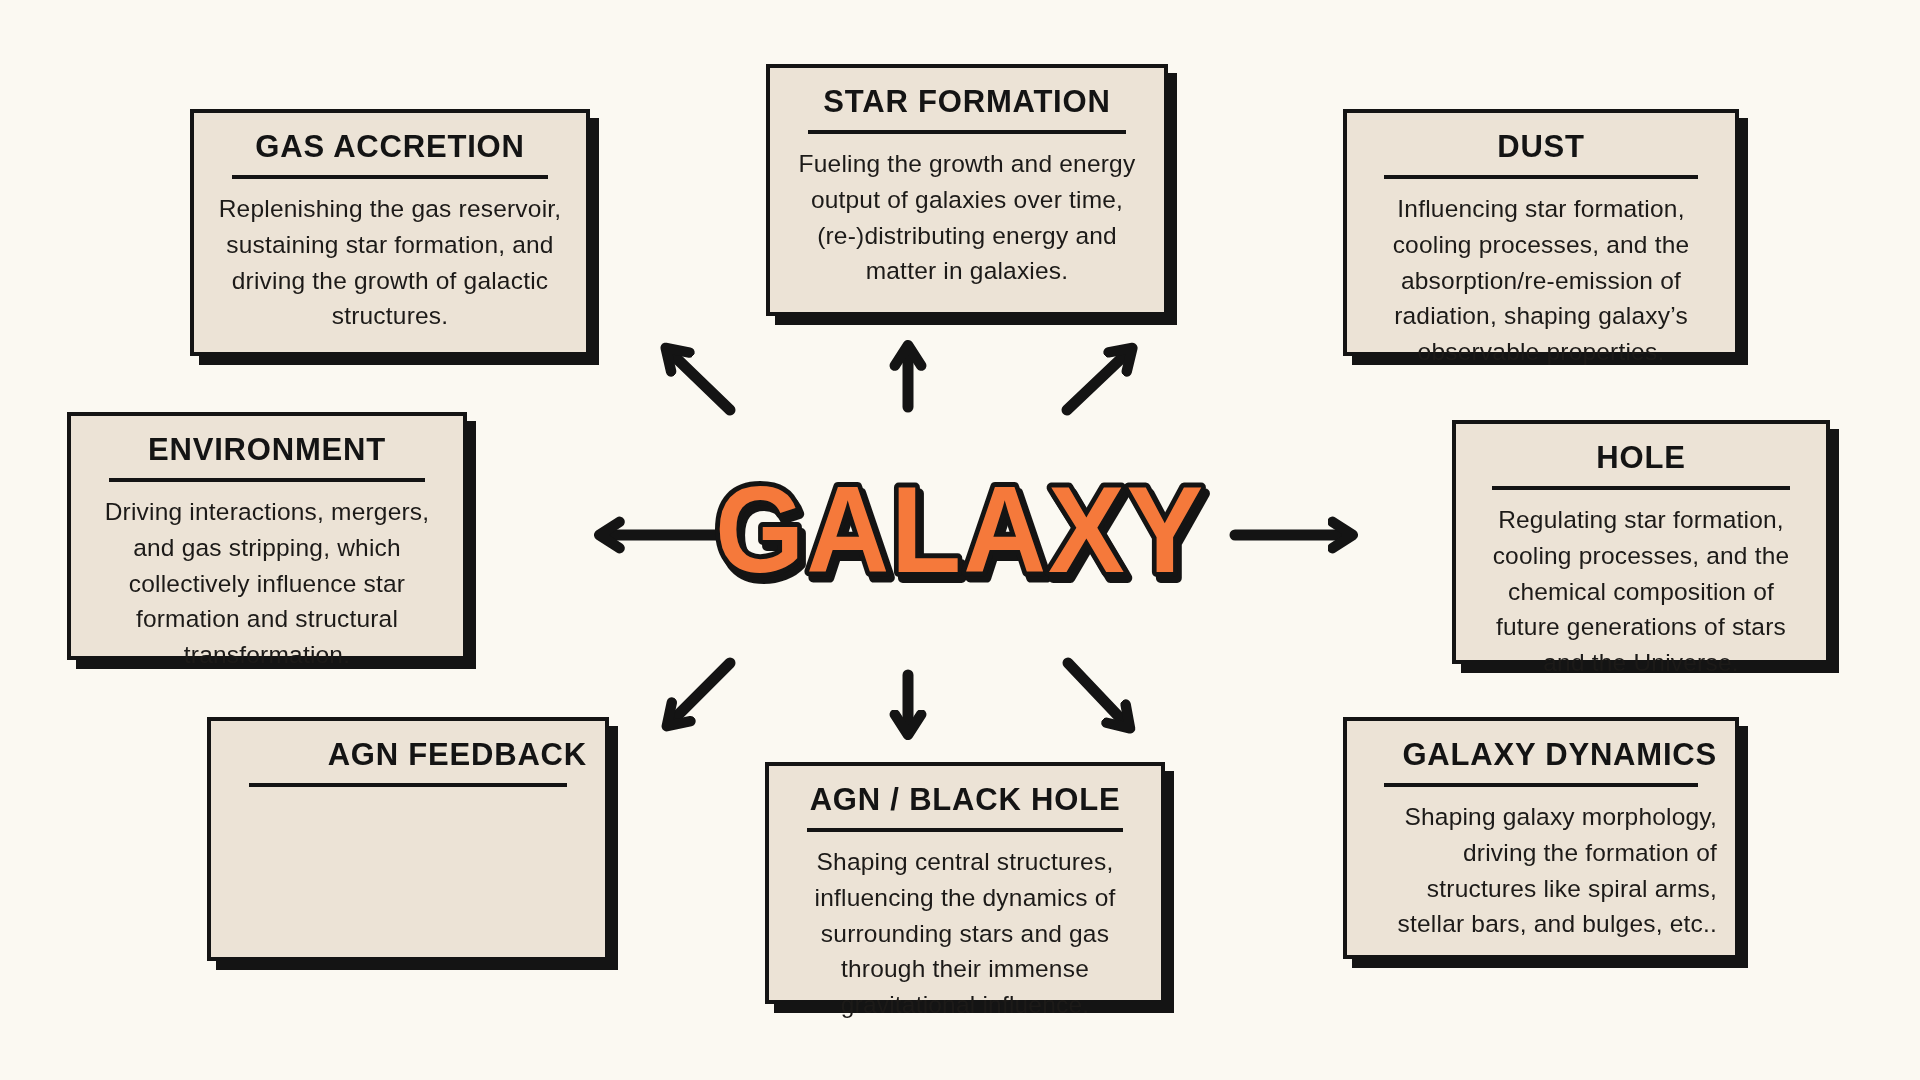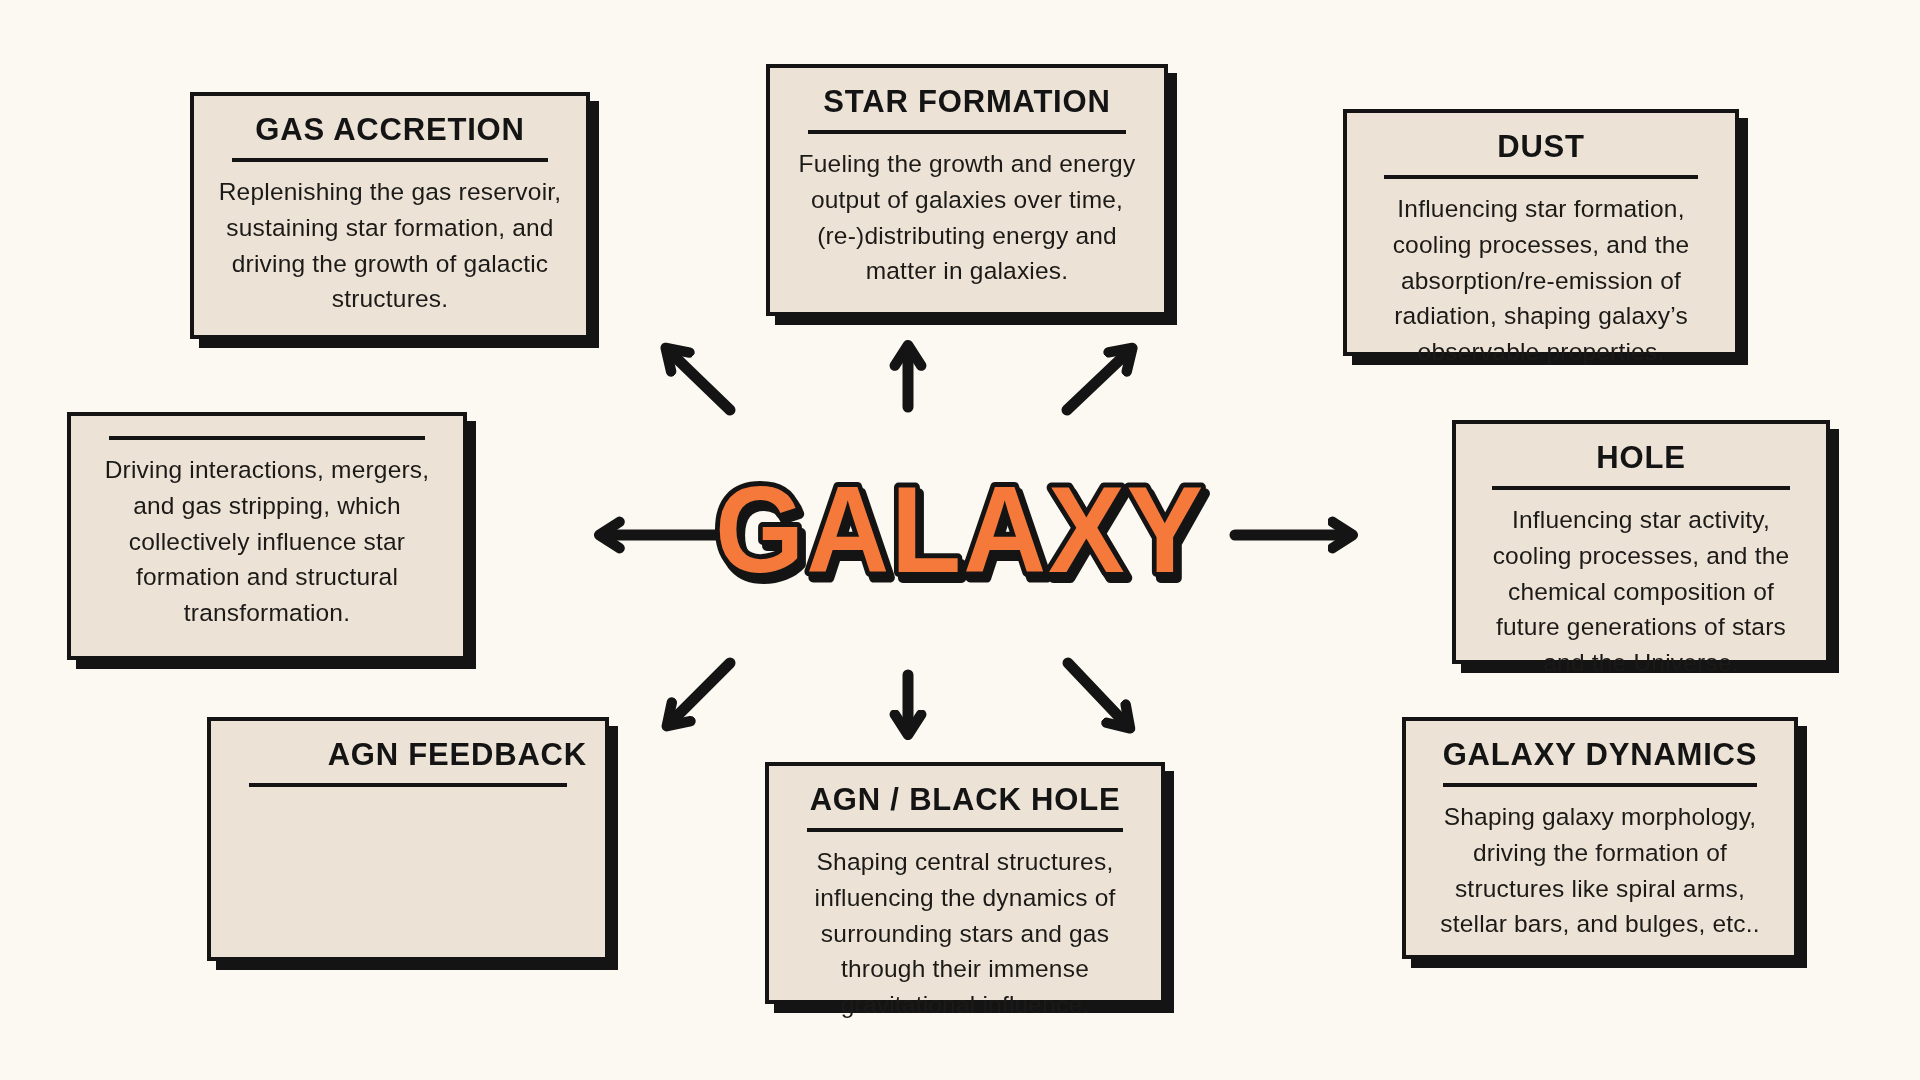--- a/index.html
+++ b/index.html
@@ -44,28 +44,28 @@
     margin:10px auto 12px;
     border:none;
   }
   .node-body{
     font-size:24.5px;
     line-height:1.46;
     color:var(--body-text);
     letter-spacing:0.2px;
   }
   
-  #node-gas-accretion   { left:190px;  top:92px; width:400px; height:247px; }
+  #node-gas-accretion   { left:190px;  top:109px; width:400px; height:247px; }
   #node-star-formation  { left:766px;  top:64px;  width:402px; height:252px; }
   #node-dust            { left:1343px; top:109px; width:396px; height:247px; }
   #node-environment     { left:67px;   top:412px; width:400px; height:248px; }
   #node-metal           { left:1452px; top:420px; width:378px; height:244px; }
   #node-agn-feedback    { left:207px;  top:717px; width:402px; height:244px;text-align:right; }
   #node-agn-black-hole  { left:765px;  top:762px; width:400px; height:242px; }
-  #node-galaxy-dynamics { left:1402px; top:717px; width:396px; height:242px; }
+  #node-galaxy-dynamics { left:1343px; top:717px; width:396px; height:242px;text-align:right; }
 
   .arrows{
     position:absolute; left:0; top:0;
     width:1920px; height:1080px;
     pointer-events:none;
   }
   .center-wordmark{
     position:absolute;
     left:670px; top:448px;
     width:580px; height:160px;
@@ -117,28 +117,29 @@
     <p class="node-body">Influencing star formation, cooling processes, and the absorption/re-emission of radiation, shaping galaxy’s observable properties.</p>
   </section>
 
   <section class="node" id="node-star-formation">
     <h2 class="node-title">STAR FORMATION</h2>
     <hr class="node-rule">
     <p class="node-body">Fueling the growth and energy output of galaxies over time, (re-)distributing energy and matter in galaxies.</p>
   </section>
 
   <section class="node" id="node-environment">
+    <h2 class="node-title">ENVIRONMENT</h2>
     <hr class="node-rule">
     <p class="node-body">Driving interactions, mergers, and gas stripping, which collectively influence star formation and structural transformation.</p>
   </section>
 
   <section class="node" id="node-metal">
     <h2 class="node-title">HOLE</h2>
     <hr class="node-rule">
-    <p class="node-body">Influencing star activity, cooling processes, and the chemical composition of future generations of stars and the Universe.</p>
+    <p class="node-body">Regulating star formation, cooling processes, and the chemical composition of future generations of stars and the Universe.</p>
   </section>
 
   <section class="node" id="node-agn-feedback">
     <h2 class="node-title">AGN FEEDBACK</h2>
     <hr class="node-rule">
   </section>
 
   <section class="node" id="node-agn-black-hole">
     <h2 class="node-title">AGN / BLACK HOLE</h2>
     <hr class="node-rule">

